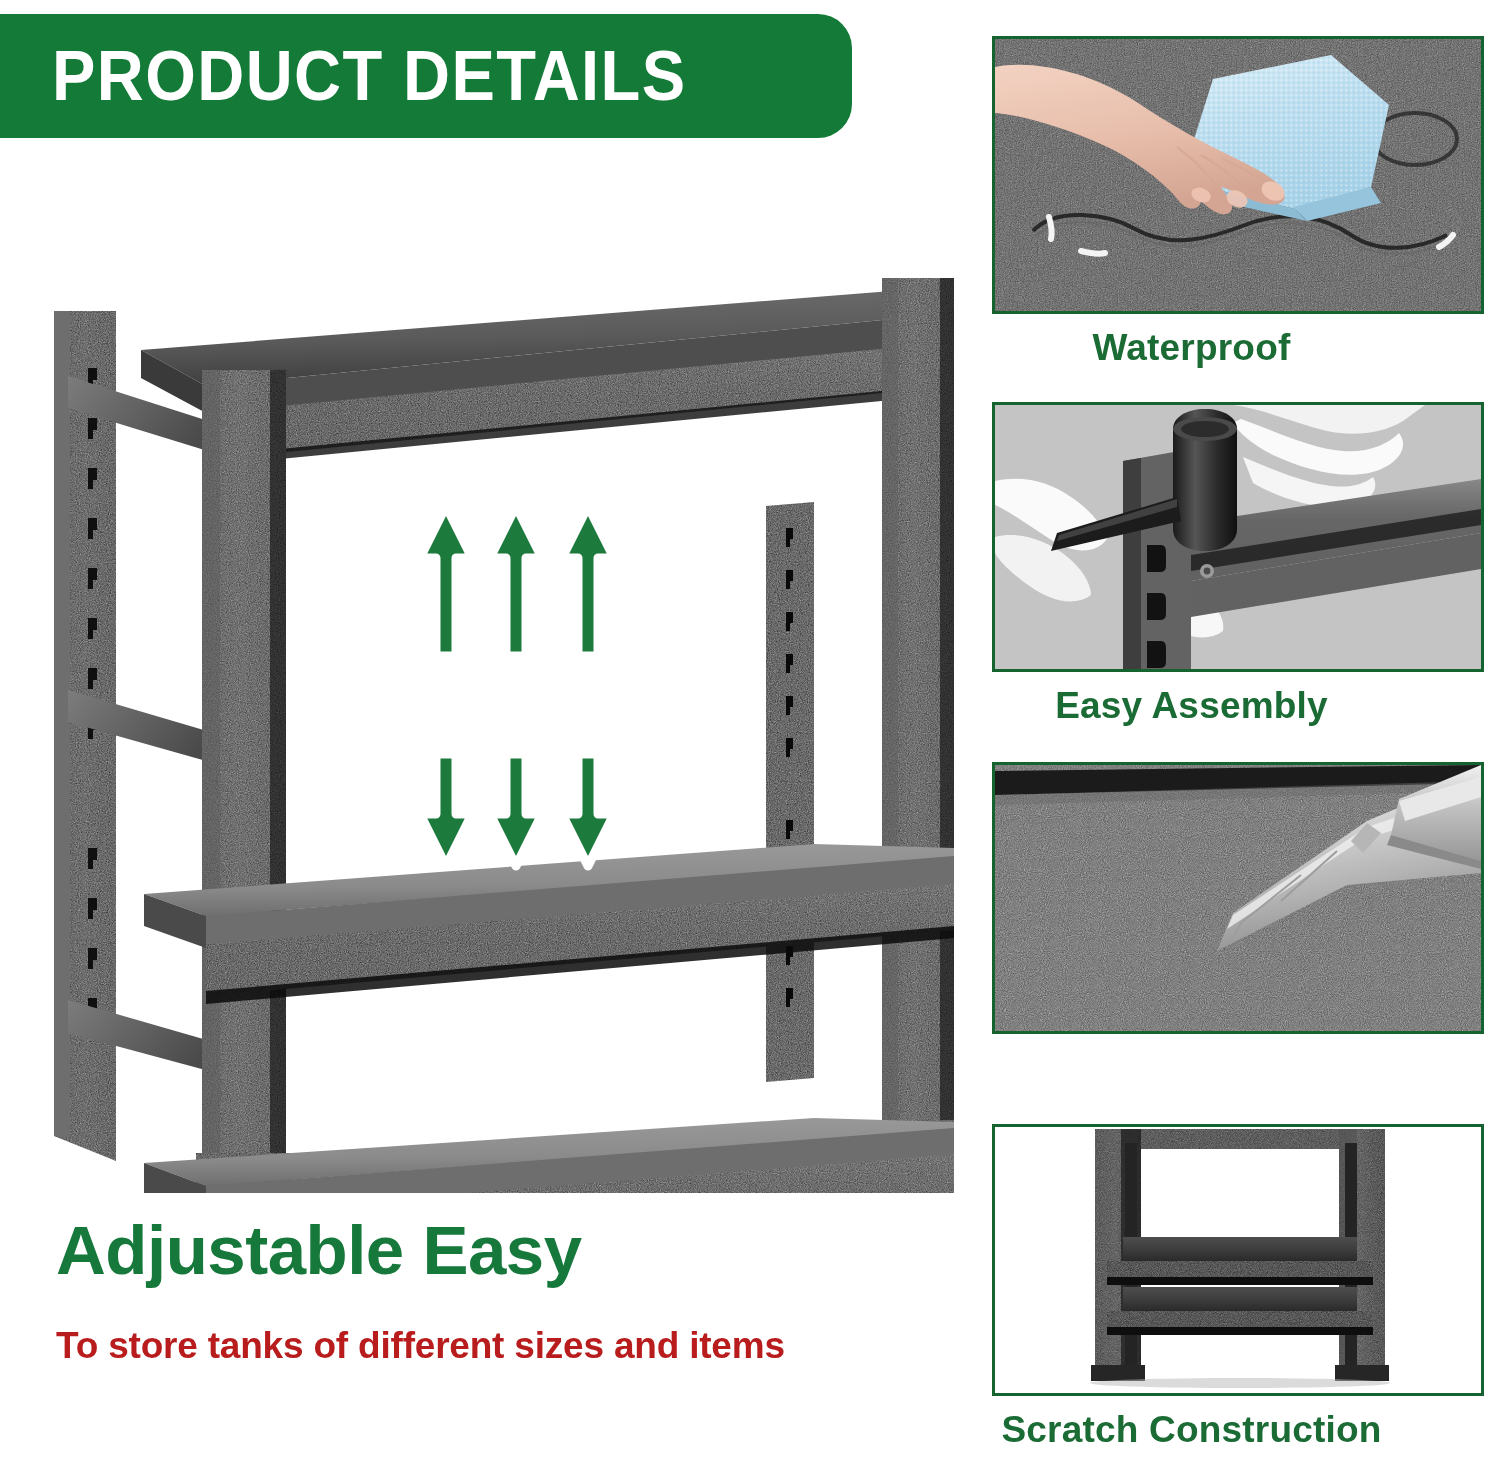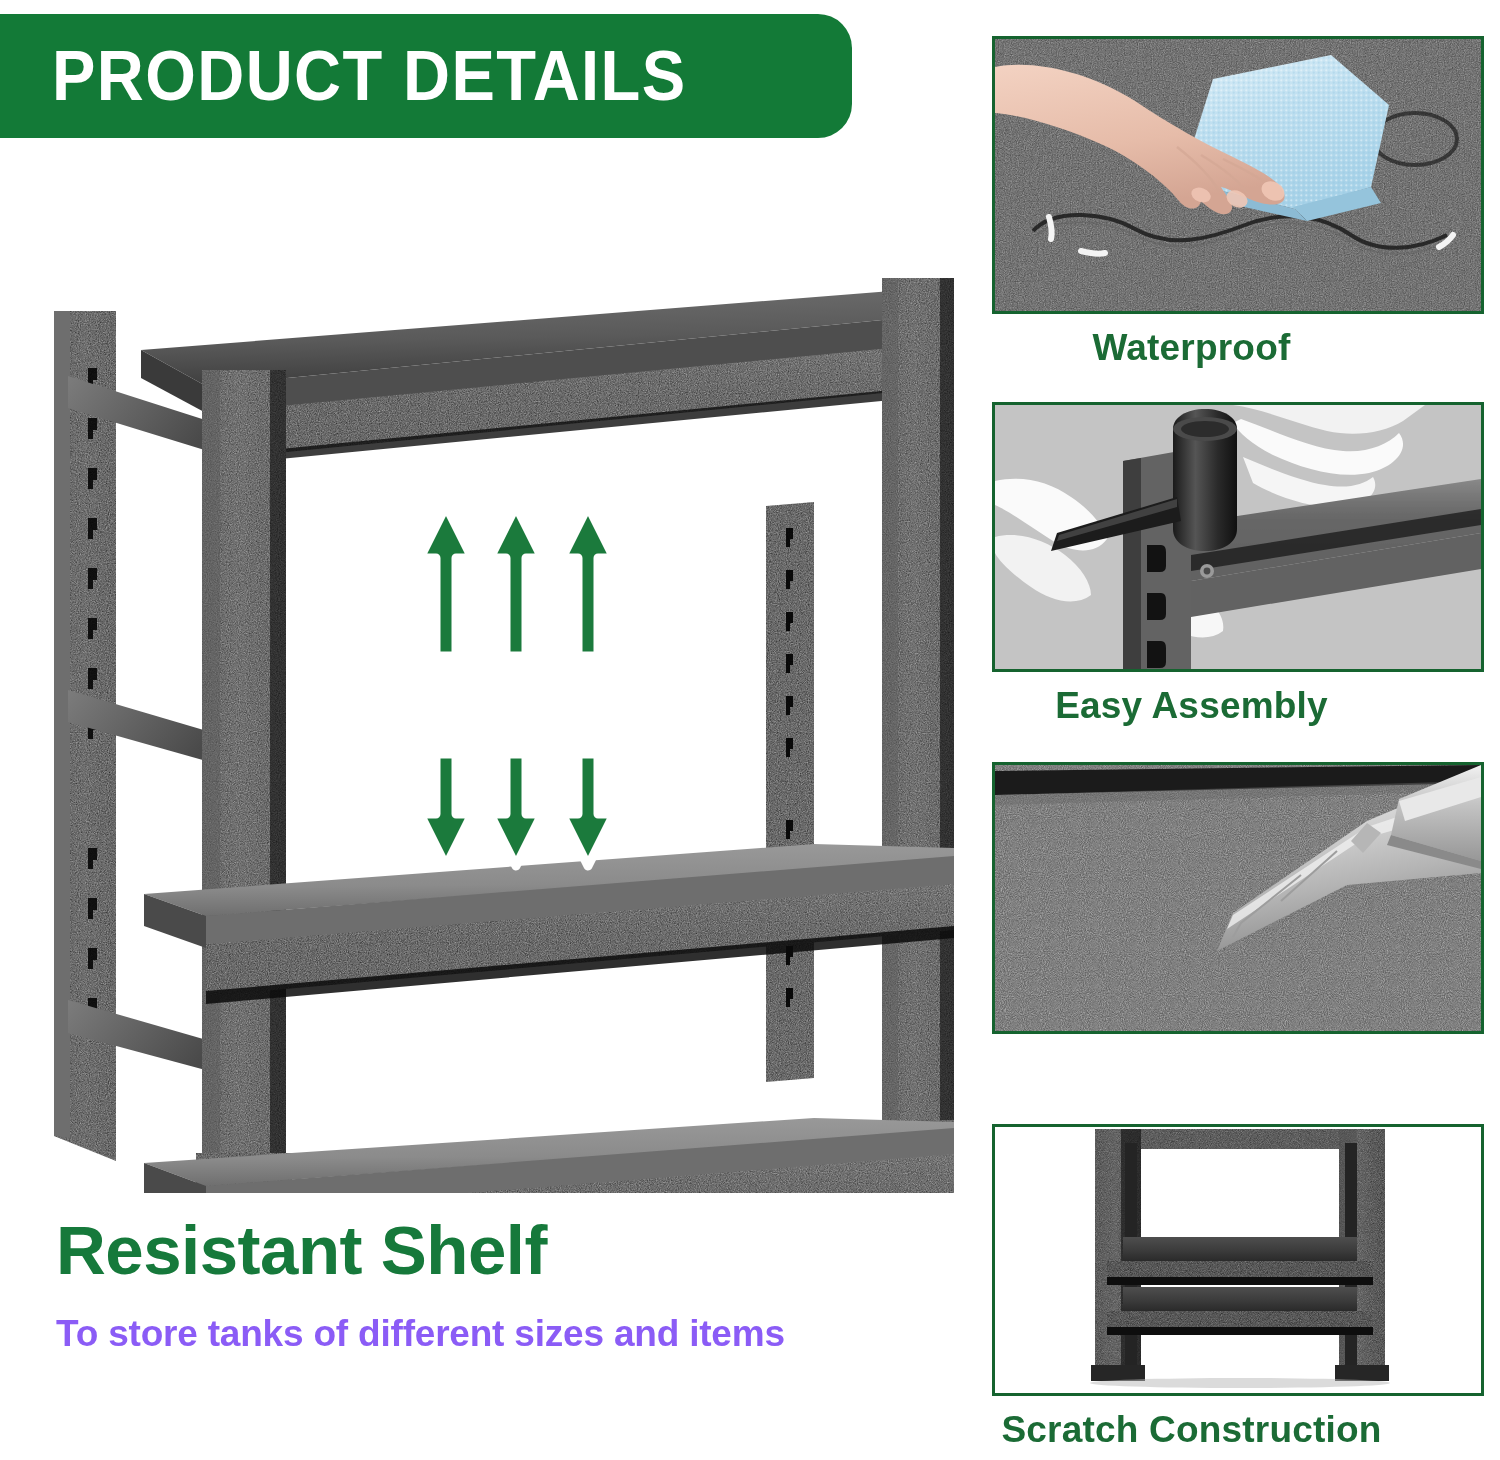--- a/index.html
+++ b/index.html
@@ -65,22 +65,22 @@
   #caption-headline {
     color: #16793B;
     font-family: "Liberation Sans Narrow", "Liberation Sans", sans-serif;
     font-size: 69px;
     font-weight: bold;
     line-height: 1.05;
     letter-spacing: -0.5px;
     white-space: nowrap;
   }
   #caption-sub {
-    margin-top: 26px;
-    color: #8b5cf6;
+    margin-top: 38px;
+    color: #b91c1c;
     font-family: "Liberation Sans Narrow", "Liberation Sans", sans-serif;
     font-size: 37px;
     font-weight: bold;
     letter-spacing: -0.2px;
     white-space: nowrap;
   }
 
   
   #feature-column {
     position: absolute;
@@ -282,21 +282,21 @@
           <path d="M466,556 L492,608 L518,556 L502,556 L502,496 L482,496 L482,556 Z" fill="#1B7A3C" stroke="#FFFFFF" stroke-width="9" stroke-linejoin="round" stroke-linecap="round"></path>
         </g>
         <g>
           <path d="M538,556 L564,608 L590,556 L574,556 L574,496 L554,496 L554,556 Z" fill="#1B7A3C" stroke="#FFFFFF" stroke-width="9" stroke-linejoin="round" stroke-linecap="round"></path>
         </g>
       </g>
     </svg>
   </div>
 
   <div id="caption-block">
-    <div id="caption-headline">Resistant Shelf</div>
+    <div id="caption-headline">Adjustable Easy</div>
     <div id="caption-sub">To store tanks of different sizes and items</div>
   </div>
 
   <div id="feature-column">
 
     <div class="feature-card" id="feature-card-0">
       <div class="feature-frame">
         <svg class="media-svg" viewBox="0 0 486 272" preserveAspectRatio="none" xmlns="http://www.w3.org/2000/svg">
           <defs>
             <filter id="grain1">

